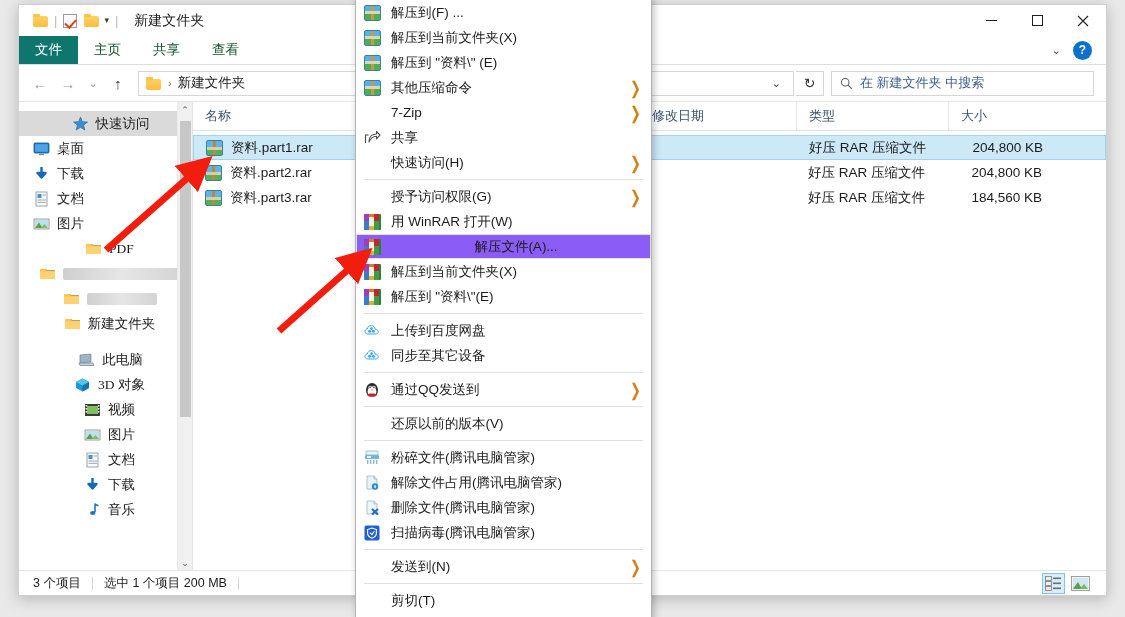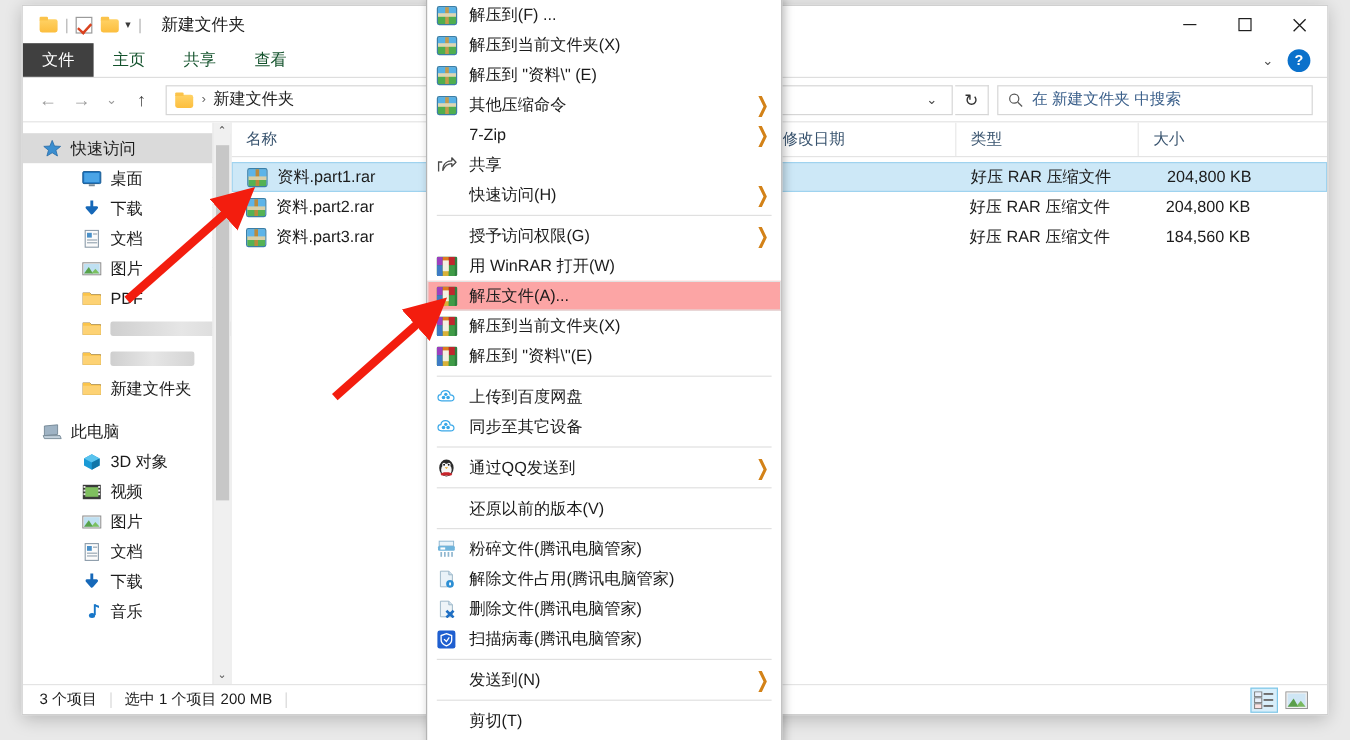--- a/index.html
+++ b/index.html
@@ -81,21 +81,21 @@
   .ribbon {
     height: 29px; background: #ffffff;
     display: flex; align-items: stretch; position: relative;
     border-bottom: 1px solid #dedede;
   }
   .tab {
     display: flex; align-items: center; justify-content: center;
     font-size: 13.5px; color: #14532d;
     padding: 0 16px; min-width: 56px;
   }
-  .tab.active { background: #404040; color: #fff; }
+  .tab.active { background: #0f766e; color: #fff; }
   .ribbon-right {
     margin-left: auto; display: flex; align-items: center;
     gap: 12px; padding-right: 14px;
   }
   .chev-sm { font-size: 11px; color: #4a4a4a; }
   .help-btn {
     width: 19px; height: 19px; border-radius: 50%;
     background: #0b71cb; color: #fff; font-size: 12px;
     display: flex; align-items: center; justify-content: center;
     font-weight: bold;
@@ -144,23 +144,24 @@
   }
   .navpane {
     width: 174px; position: relative;
     border-right: 1px solid #e4e4e4;
     padding-top: 9px; overflow: hidden;
   }
   .nav-item {
     height: 25px; display: flex; align-items: center;
     font-size: 13.5px; color: #1b1b1b; padding-right: 6px;
     white-space: nowrap;
+    justify-content: center;
   }
   .nav-item.level0 { padding-left: 16px; }
-  .nav-item.level1 { padding-left: 49px; }
+  .nav-item.level1 { padding-left: 14px; font-family: Liberation Serif, serif; }
   .nav-item.sel { background: #dadada; }
   .nav-ico {
     width: 17px; height: 16px; margin-right: 7px;
     flex: 0 0 auto; position: relative;
   }
   .pin {
     margin-left: auto; color: #9a9a9a; font-size: 12px;
     transform: rotate(45deg);
   }
   .nav-gap { height: 11px; }
@@ -253,21 +254,21 @@
     padding: 2px 0 0 0;
     z-index: 50;
     overflow: hidden;
     height: 624px;
   }
   .mi {
     height: 25px; display: flex; align-items: center;
     padding: 0 10px 0 8px; font-size: 13.5px; color: #1b1b1b;
     position: relative; white-space: nowrap;
   }
-  .mi.hl { background: #fca5a5; box-shadow: inset 0 0 0 1px #e2e2e2; }
+  .mi.hl { background: #8b5cf6; box-shadow: inset 0 0 0 1px #e2e2e2; text-align: center; }
   .mi .mico {
     width: 17px; height: 16px; margin-right: 10px; flex: 0 0 auto;
     position: relative;
   }
   .mi .mlabel { flex: 1; }
   .mi .sub { color: #d38218; font-size: 13px; font-weight: 300;
              transform: scaleY(1.35); padding-left: 6px; }
   .msep { height: 1px; background: #e0e0e0; margin: 4px 8px 4px 8px; }
 
   

